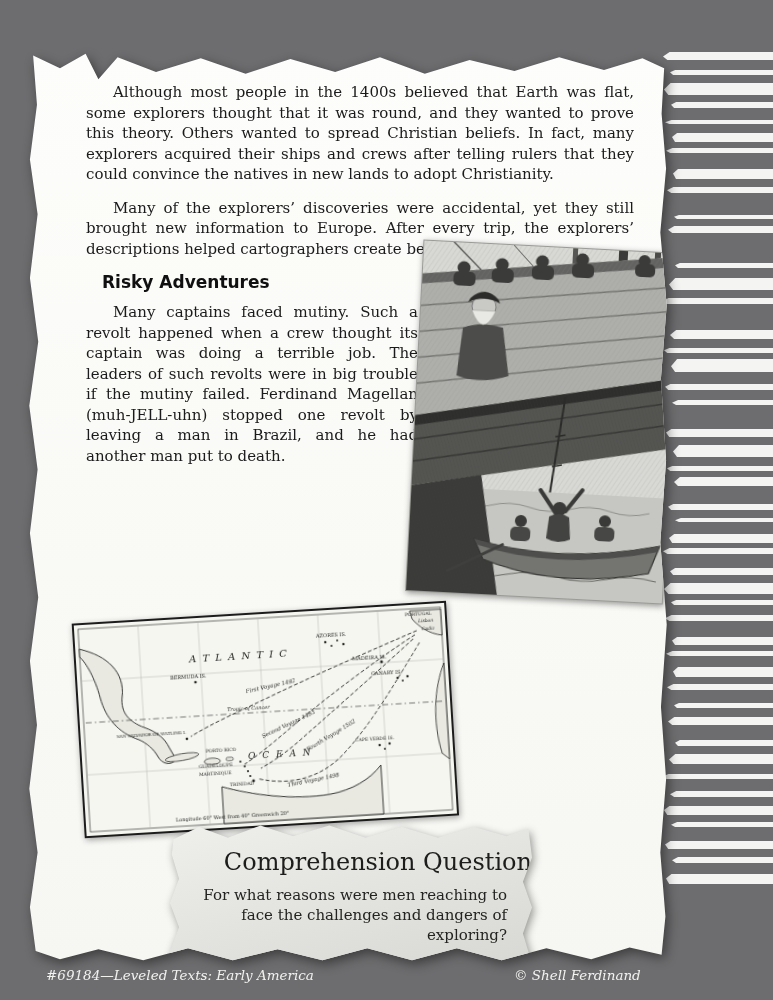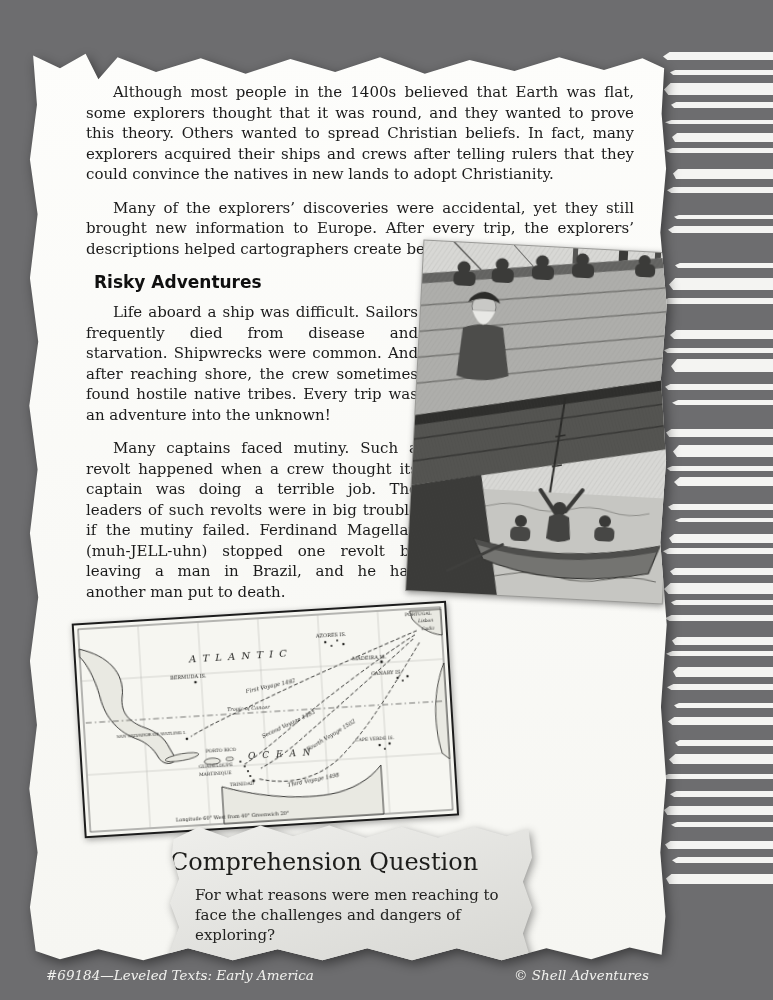--- a/index.html
+++ b/index.html
@@ -19,32 +19,32 @@
   .paper{
     position:relative;width:640px;height:912px;
     background:linear-gradient(180deg,#fdfdfb,#f6f6f2);
     clip-path:polygon(0.8% 0.6%,5% 2.0%,9% 0.4%,11% 3.2%,14% 0.8%,20% 2.4%,27% 0.9%,34% 2.6%,41% 1.0%,48% 2.4%,55% 0.8%,62% 2.6%,69% 1.1%,76% 2.3%,83% 0.8%,90% 2.2%,96% 0.9%,99.4% 2.0%,99.0% 7%,99.7% 13%,98.8% 20%,99.8% 28%,98.9% 36%,99.7% 45%,98.8% 54%,99.8% 63%,98.9% 72%,99.7% 80%,98.8% 88%,99.6% 95%,99.0% 99.2%,94% 98.4%,88% 99.7%,81% 98.5%,74% 99.8%,67% 98.5%,60% 99.8%,53% 98.5%,46% 99.8%,39% 98.6%,32% 99.8%,25% 98.5%,18% 99.8%,11% 98.6%,5% 99.7%,1.2% 98.8%,0.3% 94%,1.5% 88%,0.2% 81%,1.4% 74%,0.3% 67%,1.6% 60%,0.3% 53%,1.5% 46%,0.2% 39%,1.6% 32%,0.3% 25%,1.5% 18%,0.3% 12%,1.4% 6%);
   }
 
   
   .content{position:absolute;left:58px;top:32px;width:548px;}
   p.body-text{margin:0 0 13px 0;font-size:15px;line-height:20.5px;color:#1b1b1b;text-indent:27px;text-align:justify;}
   p.narrow{width:332px;}
-  h2.section-heading{margin:12px 0 10px 8px;font-family:"DejaVu Sans",sans-serif;font-weight:bold;font-size:17px;color:#101010;}
+  h2.section-heading{margin:12px 0 10px 16px;font-family:"DejaVu Sans",sans-serif;font-weight:bold;font-size:17px;color:#101010;}
 
   
   .ship-wrap{position:absolute;left:386px;top:196px;transform:rotate(3deg);filter:drop-shadow(1px 2px 3px rgba(0,0,0,.4));}
 
   
   .map-wrap{position:absolute;left:50px;top:562px;transform:rotate(-3.5deg);filter:drop-shadow(1px 2px 3px rgba(0,0,0,.35));}
 
   
   .q-shadow{position:absolute;left:142px;top:774px;filter:drop-shadow(2px 3px 4px rgba(0,0,0,.4));}
   .question{
-    width:362px;height:152px;text-align:left;
+    width:362px;height:152px;text-align:right;
     background:linear-gradient(165deg,#efefec,#d6d6d2);
     clip-path:polygon(1% 10%,8% 2%,16% 9%,25% 1%,34% 8%,44% 1%,54% 9%,64% 2%,74% 9%,84% 2%,93% 8%,99% 3%,100% 22%,97.5% 38%,100% 55%,97.5% 72%,99.5% 88%,96% 97%,86% 92%,76% 99%,66% 92.5%,56% 99%,46% 93%,36% 99.5%,26% 93%,16% 99%,7% 94%,1% 99%,0% 84%,2.5% 68%,0% 52%,2.5% 36%,0.5% 20%);
   }
   .q-title{padding-top:24px;font-size:24px;color:#1d1d1b;}
   .q-text{margin:9px auto 0;width:312px;font-size:15px;line-height:20px;color:#232321;}
 
   
   .pagenum{position:absolute;left:14px;top:842px;}
 
   
@@ -106,21 +106,20 @@
     <div class="stripe ra" style="margin-top: 11px; height: 10px; margin-left: 3px;"></div>
   </div>
 
 <div class="paper-shadow">
   <div class="paper">
 
     <div class="content">
       <p class="body-text">Although most people in the 1400s believed that Earth was flat, some explorers thought that it was round, and they wanted to prove this theory.  Others wanted to spread Christian beliefs.  In fact, many explorers acquired their ships and crews after telling rulers that they could convince the natives in new lands to adopt Christianity.</p>
       <p class="body-text">Many of the explorers’ discoveries were accidental, yet they still brought new information to Europe.  After every trip, the explorers’ descriptions helped cartographers create better maps.</p>
       <h2 class="section-heading">Risky Adventures</h2>
-      <p class="body-text narrow">Life aboard a ship was difficult.  Sailors frequently died from disease and starvation.  Shipwrecks were common.  And after reaching shore, the crew sometimes found hostile native tribes.  Every trip was an adventure into the unknown!</p>
       <p class="body-text narrow">Many captains faced mutiny.  Such a revolt happened when a crew thought its captain was doing a terrible job.  The leaders of such revolts were in big trouble if the mutiny failed.  Ferdinand Magellan (muh-JELL-uhn) stopped one revolt by leaving a man in Brazil, and he had another man put to death.</p>
     </div>
 
     <div class="ship-wrap">
       <svg width="258" height="352" viewBox="0 0 258 352">
         <defs>
           <pattern id="hA" width="4" height="4" patternUnits="userSpaceOnUse" patternTransform="rotate(32)">
             <line x1="0" y1="0" x2="0" y2="4" stroke="#8b8b89" stroke-width="0.7"></line>
           </pattern>
           <pattern id="hB" width="3.2" height="3.2" patternUnits="userSpaceOnUse" patternTransform="rotate(-18)">
@@ -287,13 +286,13 @@
         <div class="q-title">Comprehension Question</div>
         <div class="q-text">For what reasons were men reaching to face the challenges and dangers of exploring?</div>
       </div>
     </div>
 
 
   </div>
 </div>
 
 <div class="footer footer-left">#69184—Leveled Texts: Early America</div>
-<div class="footer footer-right">© Shell Adventures</div>
+<div class="footer footer-right">© Shell Ferdinand</div>
 
 </body></html>

